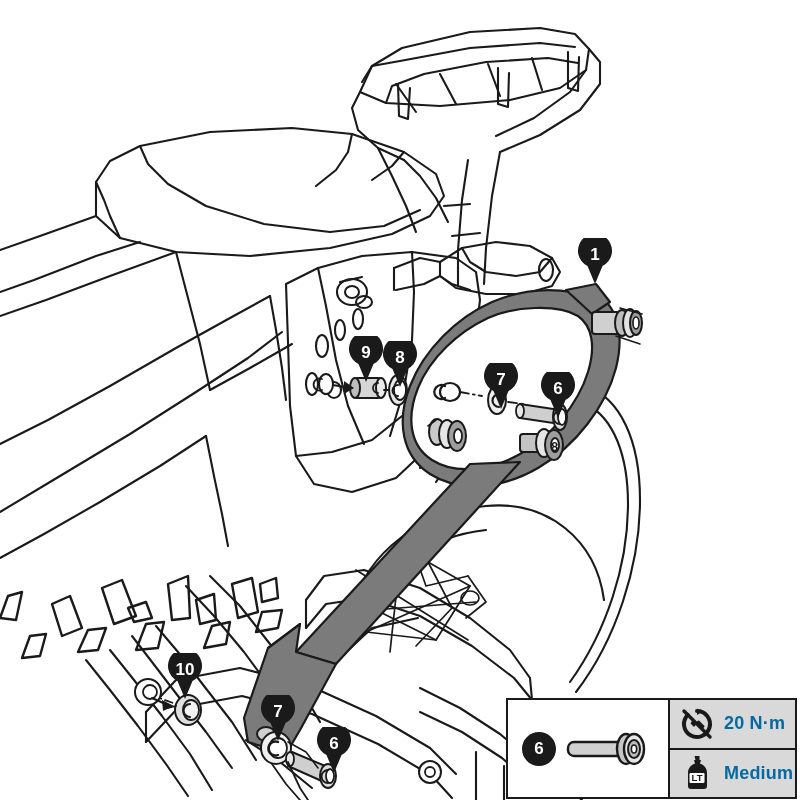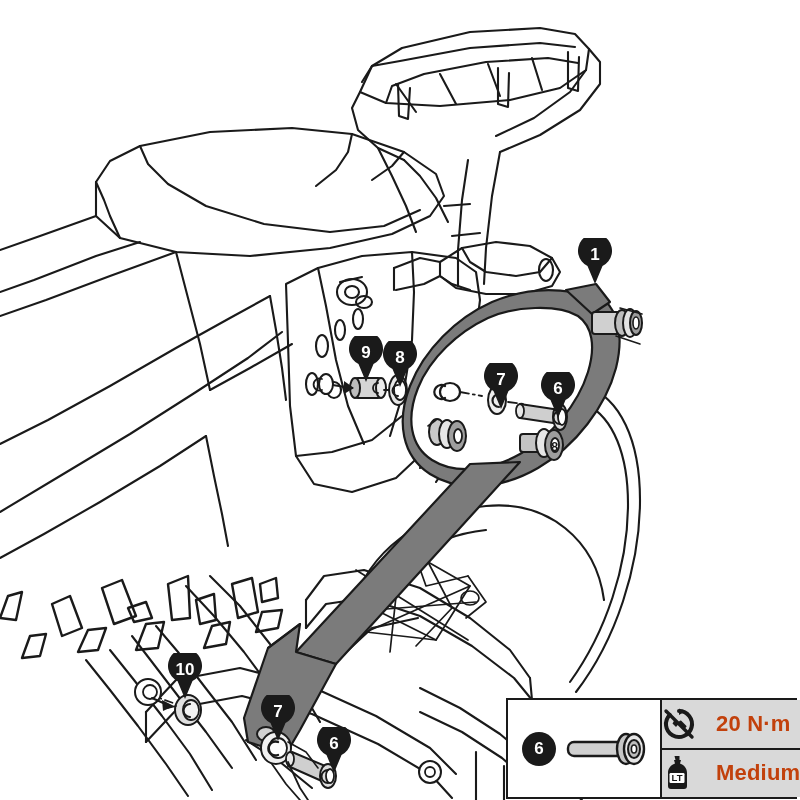--- a/index.html
+++ b/index.html
@@ -61,27 +61,27 @@
     background: #d9d9d9;
     box-sizing: border-box;
   }
   .legend-spec-row + .legend-spec-row {
     border-top: 2px solid #1a1a1a;
   }
   .legend-spec-icon {
     width: 54px;
     display: flex;
     align-items: center;
-    justify-content: flex-start;
+    justify-content: center;
     flex: none;
   }
   .legend-spec-value {
-    font-size: 22px;
+    font-size: 18px;
     font-weight: bold;
-    color: #c2410c;
+    color: #0369a1;
     letter-spacing: 0.2px;
     font-family: "Liberation Sans", sans-serif;
     white-space: nowrap;
   }
   
   .callout {
     position: absolute;
     width: 34px;
     height: 46px;
     z-index: 25;

